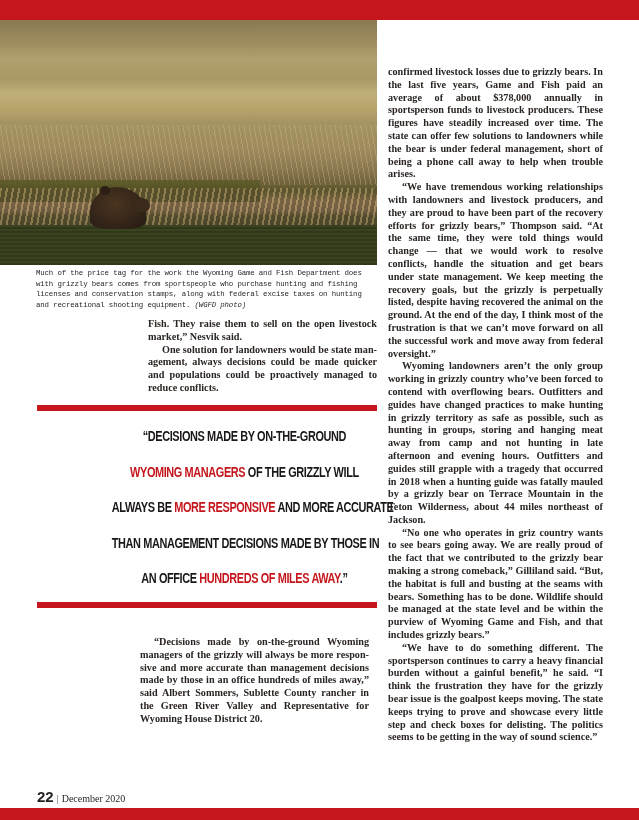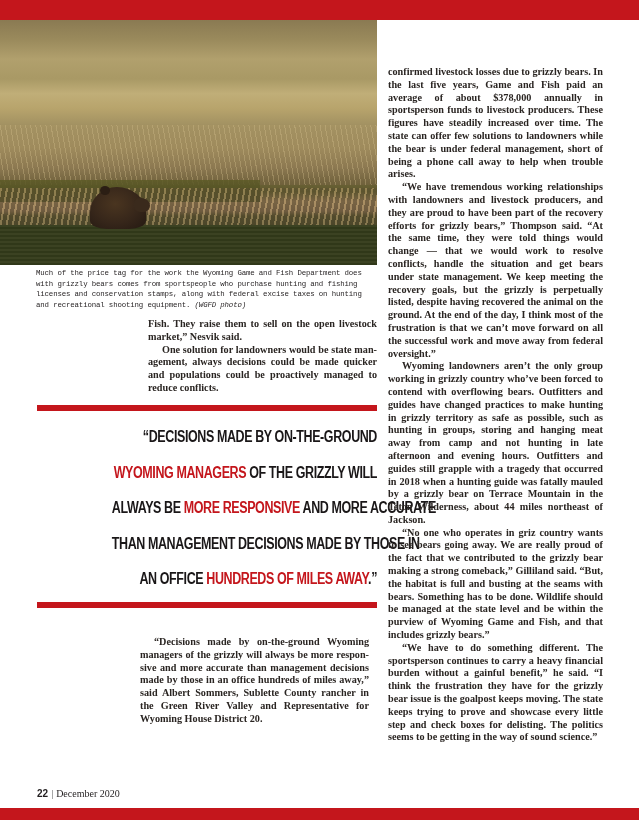--- a/index.html
+++ b/index.html
@@ -71,34 +71,34 @@
     .left-bottom { left: 140px; top: 636px; width: 229px; }
     .right-col { left: 388px; top: 66px; width: 215px; }
 
     .pull-quote {
       position: absolute; left: 37px; top: 405px; width: 340px; height: 205px;
     }
     .pq-rule { position: absolute; left: 0; width: 340px; height: 6px; background: #c4161c; }
     .pq-rule.top { top: 0; }
     .pq-rule.bottom { top: 197px; }
     .pq-text {
-      position: absolute; left: 0; top: 14px; width: 340px; text-align: right;
+      position: absolute; left: 0; top: 14px; width: 340px; text-align: center;
       font-family: "Liberation Sans Narrow", "Liberation Sans", "DejaVu Sans", sans-serif;
       font-weight: bold; text-transform: uppercase;
-      font-size: 16px; line-height: 35.5px; color: #1a1718;
+      font-size: 14px; line-height: 35.5px; color: #1a1718;
       transform-origin: right top;
     }
     .pq-line { display: block; white-space: nowrap; letter-spacing: -0.5px; transform: scaleX(0.78); transform-origin: right center; }
     .pq-red { color: #c4161c; }
 
     .folio {
       position: absolute; left: 37px; top: 788px;
       font-size: 10px; color: #231f20;
     }
-    .folio .num { font-family: "Liberation Sans", "DejaVu Sans", sans-serif; font-weight: bold; font-size: 10px; }
+    .folio .num { font-family: "Liberation Sans", "DejaVu Sans", sans-serif; font-weight: bold; font-size: 15px; }
     .folio .sep { margin: 0 3px; color: #555; }
   </style>
 </head>
 <body>
 
 <div class="top-bar"></div>
 
 <div class="photo">
   <div class="grass1"></div>
   <div class="pond"></div>

